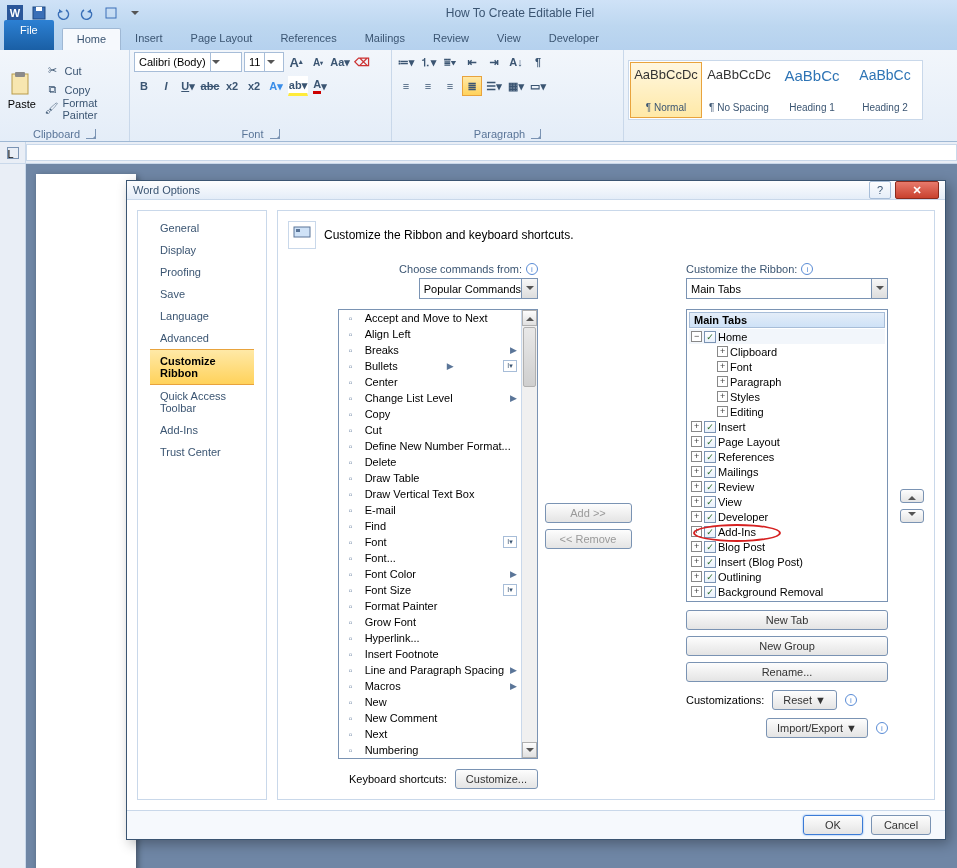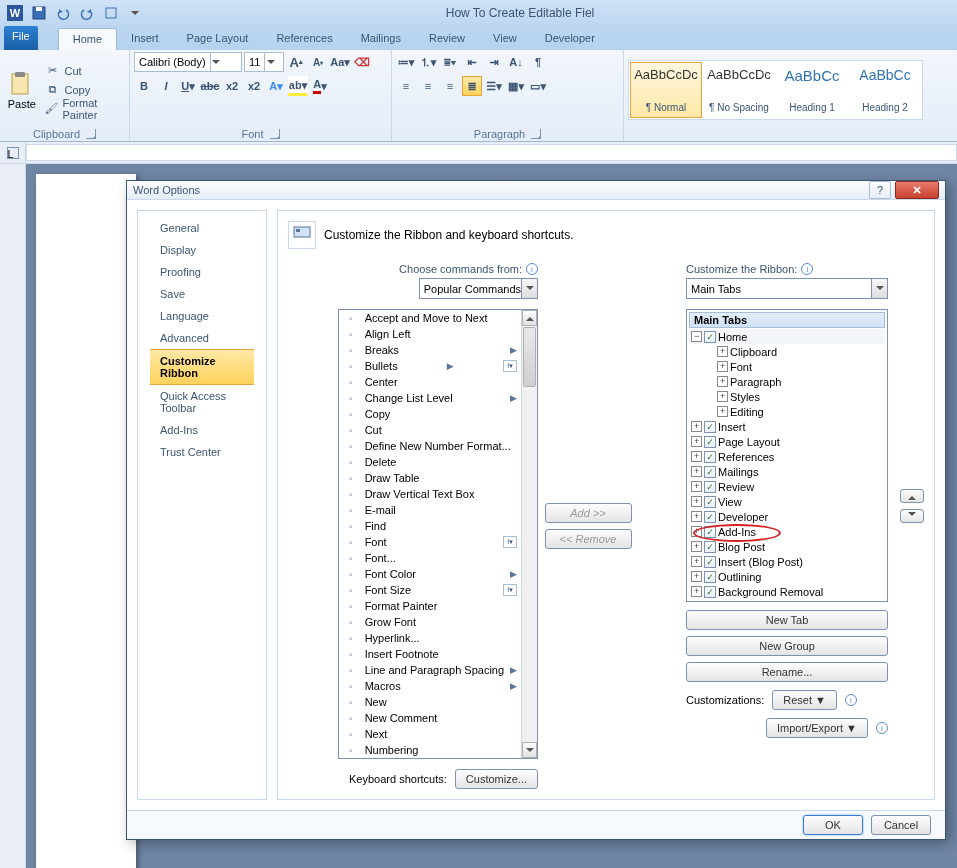--- a/index.html
+++ b/index.html
@@ -6,21 +6,21 @@
 body { background: #e6e6e6; overflow: hidden; width: 957px; height: 868px; position: relative; }
 
 
 .titlebar { height: 26px; background: linear-gradient(#cfe2f7,#bdd7f0); display: flex; align-items: center; }
 .titlebar .qat { display: flex; gap: 2px; padding-left: 4px; align-items: center; }
 .qat-btn { width: 22px; height: 20px; display: flex; align-items: center; justify-content: center; border-radius: 2px; }
 .titlebar-title-wrap { flex: 1; text-align: center; color: #3b5572; font-size: 12px; padding-right: 63px; }
 
 
 .ribbon-tabs { height: 24px; background: linear-gradient(#bdd7f0,#b5d1ee); display: flex; align-items: flex-end; padding-left: 4px; gap: 0; }
-.file-tab { background: linear-gradient(#2c80d3,#1a5fa5); color: #fff; padding: 4px 8px; height: 24px; border-radius: 2px 2px 0 0; margin-right: 20px; }
+.file-tab { background: linear-gradient(#2c80d3,#1a5fa5); color: #fff; padding: 4px 16px; height: 30px; border-radius: 2px 2px 0 0; margin-right: 8px; }
 .ribbon-tab { color: #3b5572; padding: 4px 14px; height: 22px; cursor: default; }
 .ribbon-tab.active { background: #f6f9fd; border: 1px solid #9fb8d4; border-bottom: none; border-radius: 2px 2px 0 0; }
 
 
 .ribbon { height: 92px; background: linear-gradient(#f2f6fb,#e4edf8); border-bottom: 1px solid #9fb8d4; display: flex; }
 .ribbon-group { border-right: 1px solid #c9d8ea; display: flex; flex-direction: column; justify-content: space-between; padding: 2px 4px 0; }
 .group-label { text-align: center; color: #5a7598; font-size: 10px; height: 14px; display: flex; align-items: center; justify-content: center; gap: 6px; }
 .group-body { flex: 1; display: flex; align-items: center; gap: 2px; }
 .dialog-launcher { width: 10px; height: 10px; border: 1px solid #7a93b3; border-top: none; border-left: none; position: relative; }
 .dialog-launcher::after { content: ''; position: absolute; right: -1px; bottom: -1px; border: 2px solid transparent; border-right-color: #7a93b3; border-bottom-color: #7a93b3; }
@@ -97,21 +97,21 @@
 .exp { width: 11px; height: 11px; border: 1px solid #888; background: #fff; display: flex; align-items: center; justify-content: center; font-size: 9px; line-height: 1; color: #444; }
 .cb { width: 12px; height: 12px; border: 1px solid #7a93b3; background: linear-gradient(#fff,#e8f0fb); display: flex; align-items: center; justify-content: center; font-size: 9px; color: #2c6b2c; }
 .cb.checked::after { content: '✓'; }
 .indent2 { padding-left: 28px; }
 .red-circle { position: absolute; border: 2px solid #d62020; border-radius: 50%; width: 88px; height: 18px; pointer-events: none; }
 
 .btn { border: 1px solid #7a93b3; background: linear-gradient(#fdfdfd,#e4e4e4); padding: 3px 10px; border-radius: 3px; color: #333; min-width: 60px; text-align: center; }
 .btn.disabled { color: #999; }
 .btn.primary { border: 1px solid #3b7bd6; box-shadow: 0 0 2px #6aa5ef; }
 
-.mid-btns .btn { width: 87px; font-style: italic; }
+.mid-btns .btn { width: 87px; }
 
 .bottom-row { display: flex; align-items: center; margin-top: 10px; gap: 8px; }
 .right-btns { display: flex; gap: 6px; margin-top: 8px; flex-direction: column; }
 .right-row2 { display: flex; align-items: center; gap: 8px; margin-top: 8px; }
 
 .updown { display: flex; flex-direction: column; gap: 6px; margin-left: 6px; }
 .updown .btn { min-width: 24px; width: 24px; padding: 2px; }
 
 .dialog-footer { height: 40px; border-top: 1px solid #c9d8ea; display: flex; align-items: center; justify-content: flex-end; gap: 8px; padding: 0 14px; background: #f6f9fd; }
 

